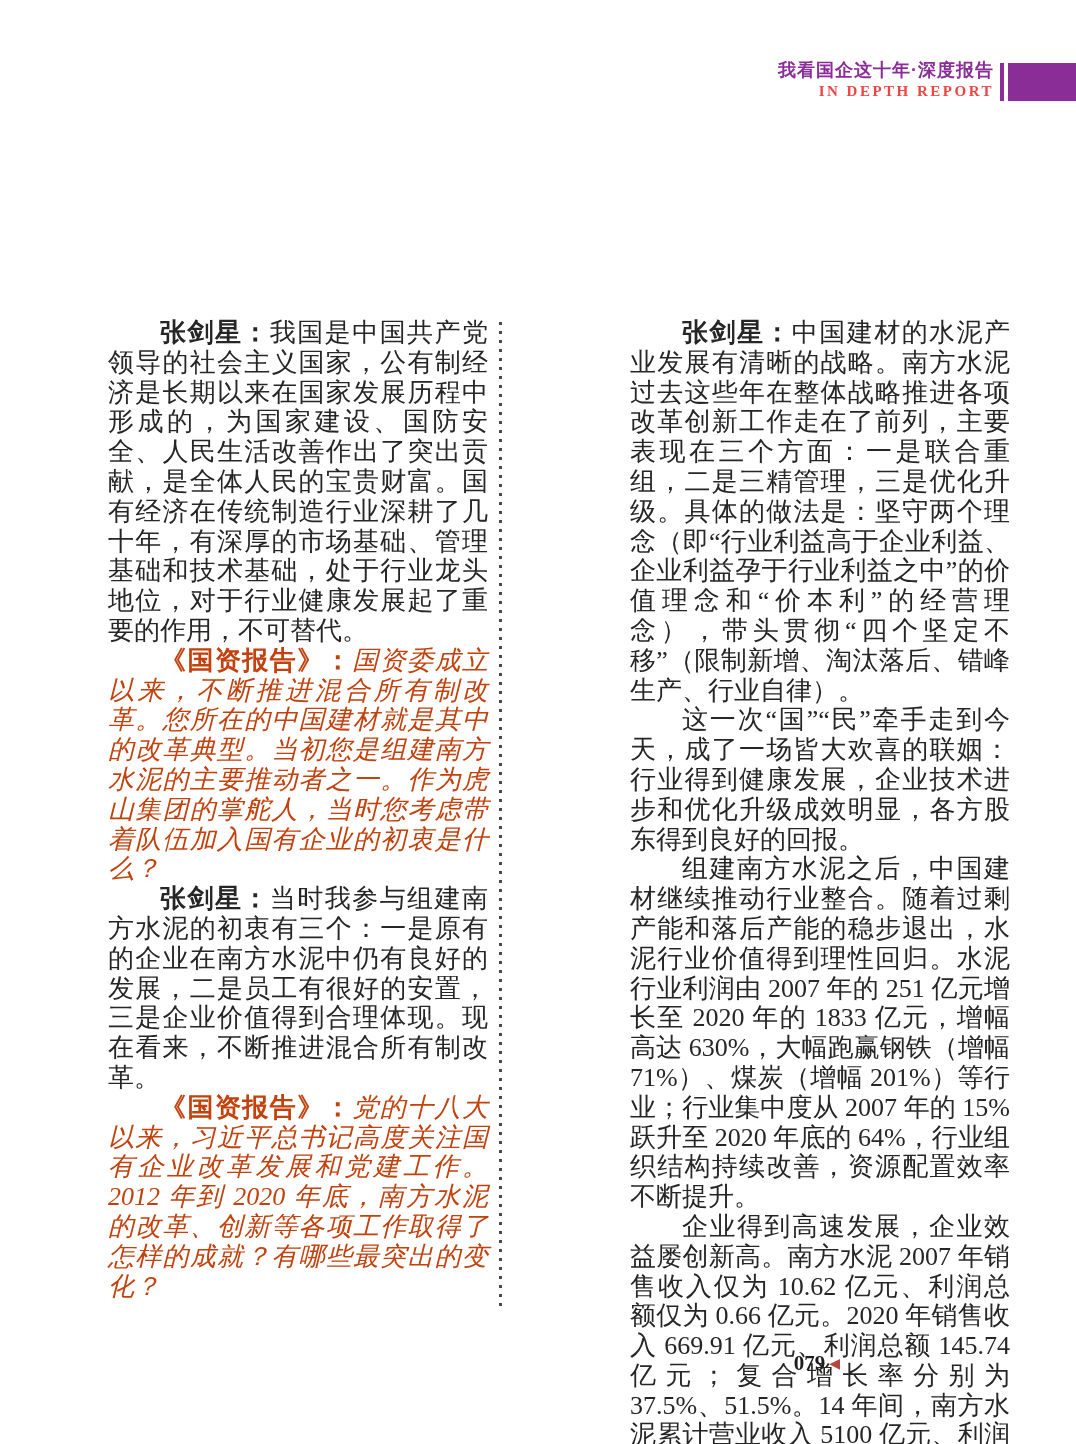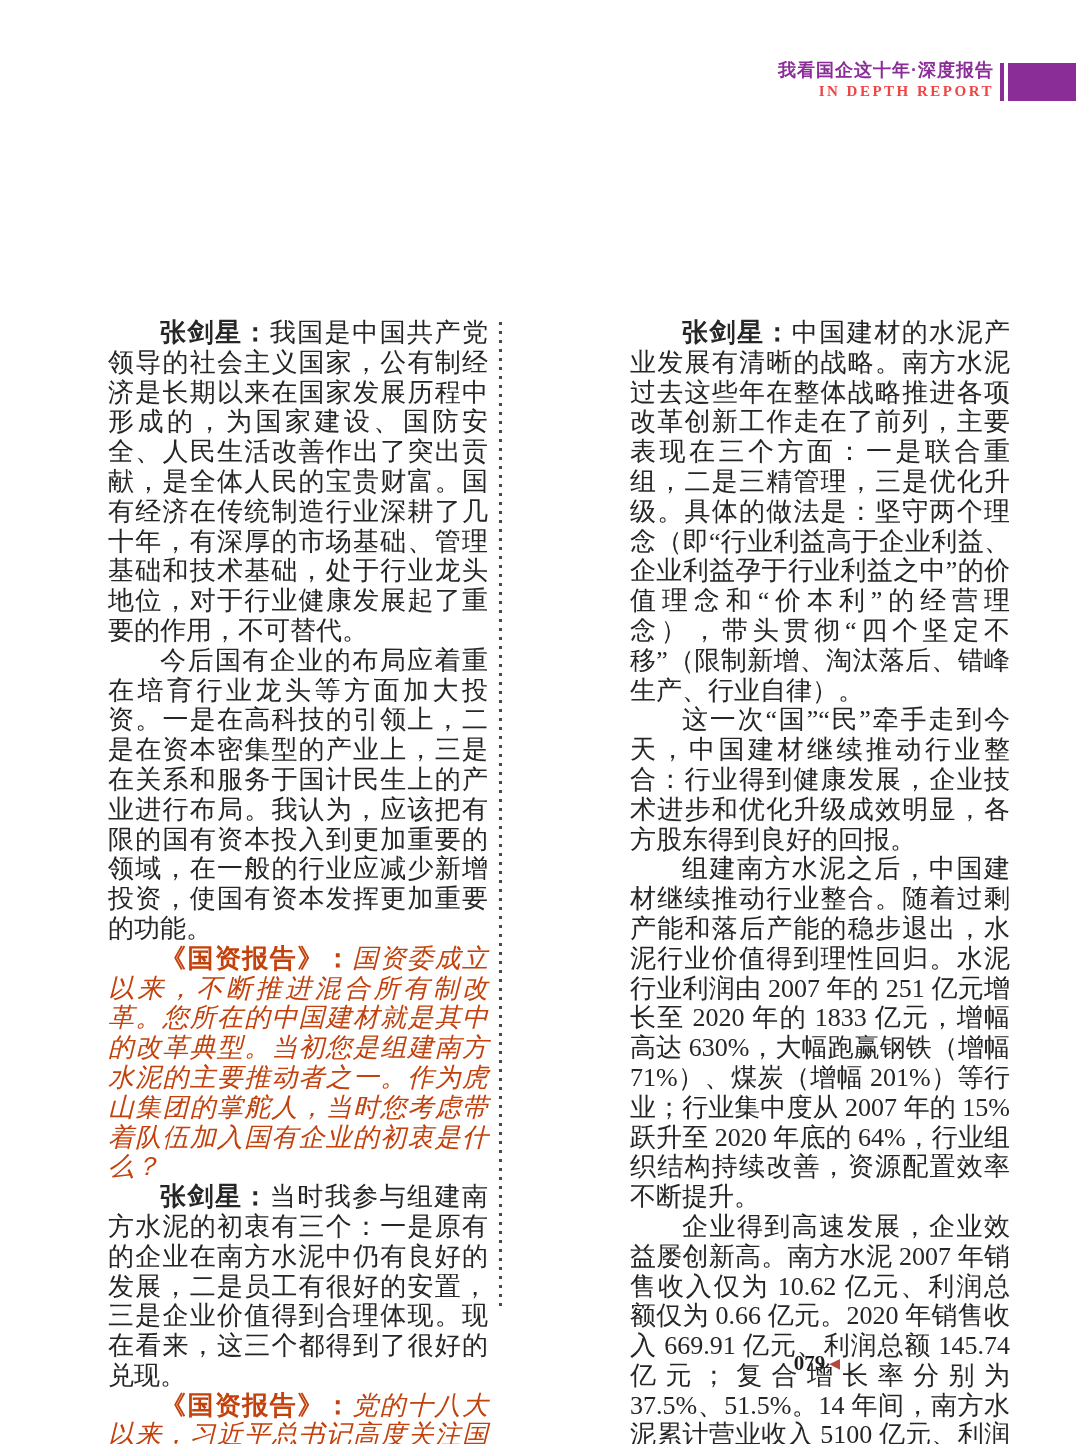--- a/index.html
+++ b/index.html
@@ -122,31 +122,30 @@
 
   <div class="header">
     <div class="header-title-cn" style="color: rgb(139, 45, 151);">我看国企这十年·深度报告</div>
     <div class="header-title-en">IN DEPTH REPORT</div>
   </div>
   <div class="accent-bar" style="background: rgb(139, 45, 151);"></div>
   <div class="accent-block" style="background: rgb(139, 45, 151);"></div>
 
   <div class="column column-left">
     <p class="para"><span class="speaker">张剑星：</span><span>我国是中国共产党领导的社会主义国家，公有制经济是长期以来在国家发展历程中形成的，为国家建设、国防安全、人民生活改善作出了突出贡献，是全体人民的宝贵财富。国有经济在传统制造行业深耕了几十年，有深厚的市场基础、管理基础和技术基础，处于行业龙头地位，对于行业健康发展起了重要的作用，不可替代。</span></p>
-    <p class="para"><span>今后国有企业的布局应着重在培育行业龙头等方面加大投资。一是在高科技的引领上，二是在资本密集型的产业上，三是在关系和服务于国计民生上的产业进行布局。我认为，应该把有限的国有资本投入到更加重要的领域，在一般的行业应减少新增投资，使国有资本发挥更加重要的功能。</span></p>
     <p class="para question"><span class="speaker">《国资报告》：</span><span>国资委成立以来，不断推进混合所有制改革。您所在的中国建材就是其中的改革典型。当初您是组建南方水泥的主要推动者之一。作为虎山集团的掌舵人，当时您考虑带着队伍加入国有企业的初衷是什么？</span></p>
-    <p class="para"><span class="speaker">张剑星：</span><span>当时我参与组建南方水泥的初衷有三个：一是原有的企业在南方水泥中仍有良好的发展，二是员工有很好的安置，三是企业价值得到合理体现。现在看来，这三个都得到了很好的兑现。</span></p>
+    <p class="para"><span class="speaker">张剑星：</span><span>当时我参与组建南方水泥的初衷有三个：一是原有的企业在南方水泥中仍有良好的发展，二是员工有很好的安置，三是企业价值得到合理体现。现在看来，不断推进混合所有制改革。</span></p>
     <p class="para question"><span class="speaker">《国资报告》：</span><span>党的十八大以来，习近平总书记高度关注国有企业改革发展和党建工作。2012 年到 2020 年底，南方水泥的改革、创新等各项工作取得了怎样的成就？有哪些最突出的变化？</span></p>
   </div>
 
   <div class="divider"></div>
 
   <div class="column column-right">
     <p class="para"><span class="speaker">张剑星：</span><span>中国建材的水泥产业发展有清晰的战略。南方水泥过去这些年在整体战略推进各项改革创新工作走在了前列，主要表现在三个方面：一是联合重组，二是三精管理，三是优化升级。具体的做法是：坚守两个理念（即“行业利益高于企业利益、企业利益孕于行业利益之中”的价值理念和“价本利”的经营理念），带头贯彻“四个坚定不移”（限制新增、淘汰落后、错峰生产、行业自律）。</span></p>
-    <p class="para"><span>这一次“国”“民”牵手走到今天，中国建材继续推动行业整合：行业得到健康发展，企业技术进步和优化升级成效明显，各方股东得到良好的回报。</span></p>
+    <p class="para"><span>这一次“国”“民”牵手走到今天，成了一场皆大欢喜的联姻：行业得到健康发展，企业技术进步和优化升级成效明显，各方股东得到良好的回报。</span></p>
     <p class="para"><span>组建南方水泥之后，中国建材继续推动行业整合。随着过剩产能和落后产能的稳步退出，水泥行业价值得到理性回归。水泥行业利润由 2007 年的 251 亿元增长至 2020 年的 1833 亿元，增幅高达 630%，大幅跑赢钢铁（增幅 71%）、煤炭（增幅 201%）等行业；行业集中度从 2007 年的 15% 跃升至 2020 年底的 64%，行业组织结构持续改善，资源配置效率不断提升。</span></p>
     <p class="para"><span>企业得到高速发展，企业效益屡创新高。南方水泥 2007 年销售收入仅为 10.62 亿元、利润总额仅为 0.66 亿元。2020 年销售收入 669.91 亿元、利润总额 145.74 亿元；复合增长率分别为 37.5%、51.5%。14 年间，南方水泥累计营业收入 5100 亿元、利润总额 570 亿元、社会贡献总额 1508 亿元。特别是 2018 年以来连续 4 年利润总额超过百亿元，成功实现高位稳增长。这也为新天山水泥的组建和发展打下了非常扎实的基础。</span></p>
     <p class="para question"><span class="speaker">《国资报告》：</span><span>“国”“民”牵手给过去的南方</span></p>
   </div>
 
   <div class="footer">
     <span class="page-number">079</span><span class="page-marker" style="color: rgb(181, 71, 62);">◀</span>
   </div>
 
 </div>

